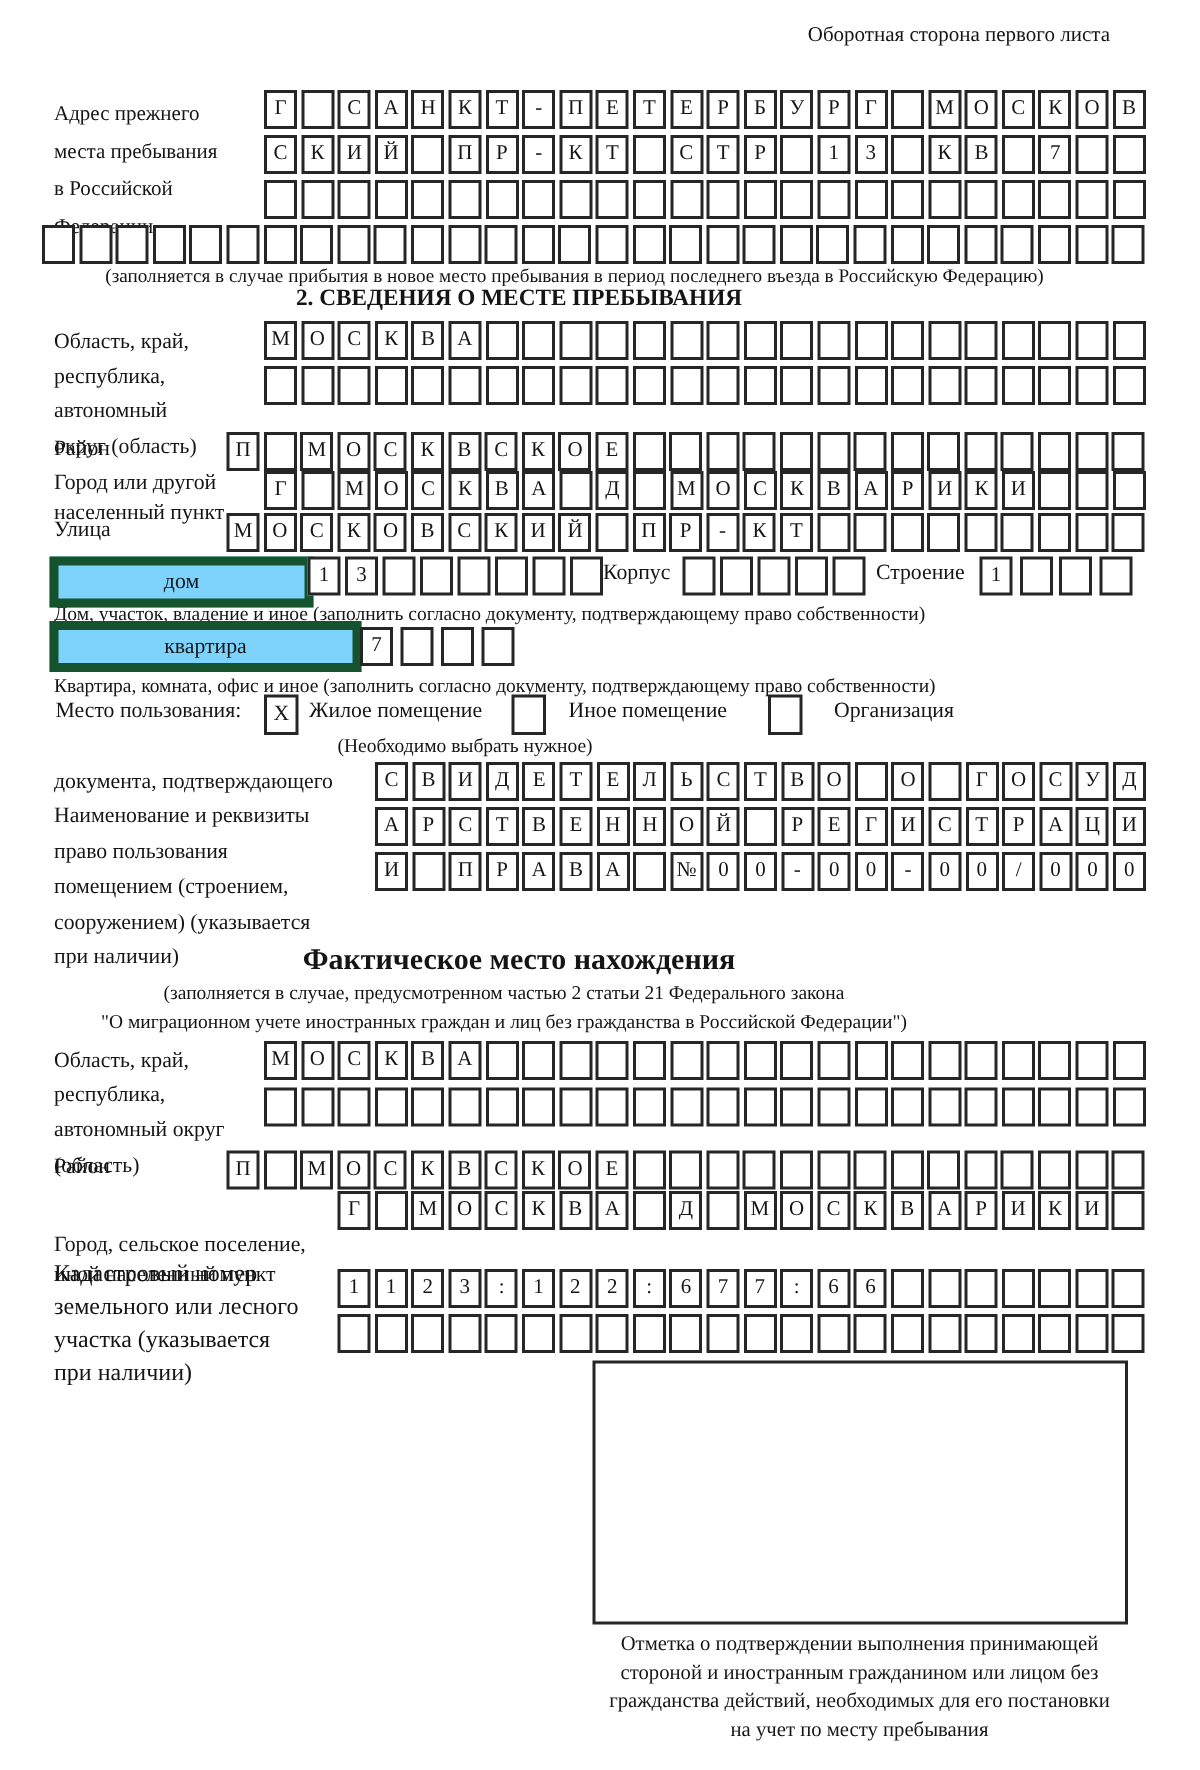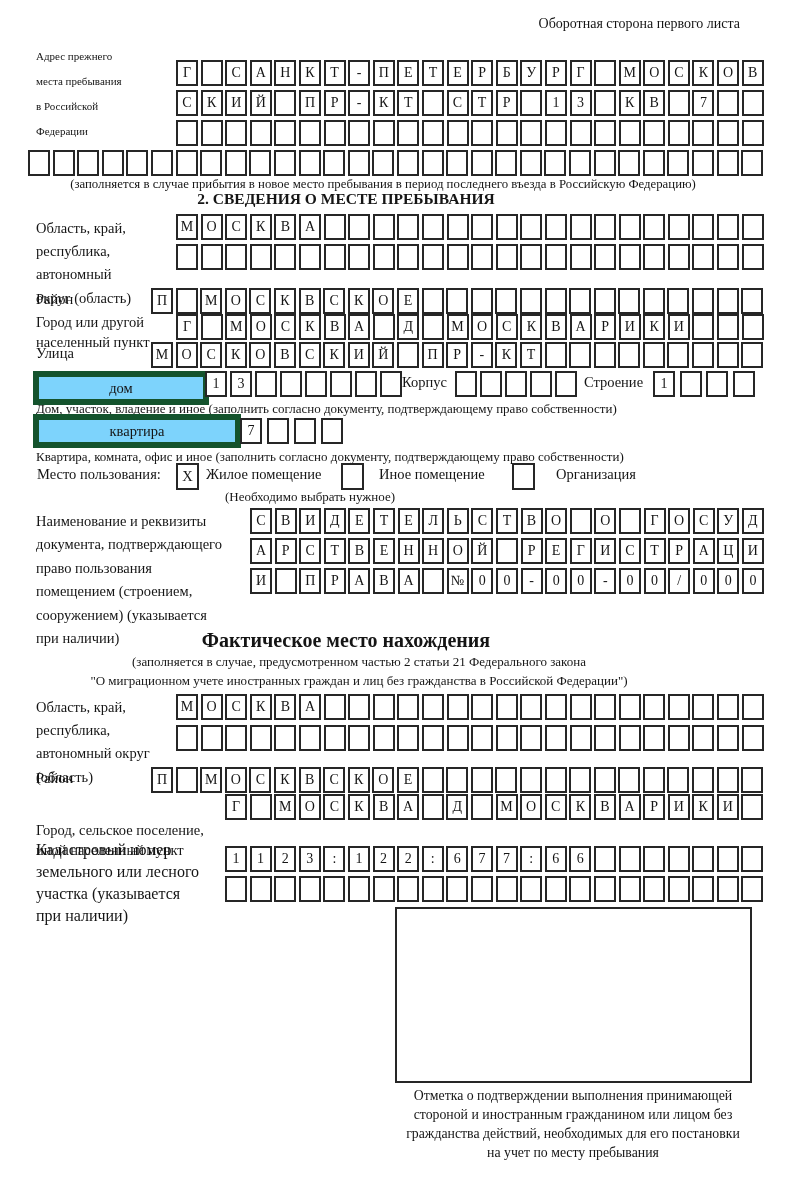--- a/index.html
+++ b/index.html
@@ -32,21 +32,21 @@
   .bigbox { position:absolute; border:2px solid #262626; background:#fff; }
   .center { text-align:center; }
 </style>
 </head>
 <body>
 
 <div class="sheet">
 
   <div class="abs lbl" style="top:16px; right:60px; font-size:14px;">Оборотная сторона первого листа</div>
 
-  <div class="abs lines" style="left:36px; top:44px; font-size:11px; line-height:25px;">
+  <div class="abs lines" style="left:36px; top:64px; font-size:14px; line-height:25px;">
       <div>Адрес прежнего</div>
       <div>места пребывания</div>
       <div>в Российской</div>
       <div>Федерации</div>
     </div>
   <div class="cellrow" style="left:176px; top:60px;">
       <span class="cell">Г</span>
       <span class="cell"></span>
       <span class="cell">С</span>
       <span class="cell">А</span>
@@ -347,22 +347,22 @@
   <div class="abs lbl" style="left:37px; top:466px;">Место пользования:</div>
   <div class="chk" style="left:176px; top:463px;">X</div>
   <div class="abs lbl" style="left:206px; top:466px;">Жилое помещение</div>
   <div class="chk" style="left:341px; top:463px;"></div>
   <div class="abs lbl" style="left:379px; top:466px;">Иное помещение</div>
   <div class="chk" style="left:512px; top:463px;"></div>
   <div class="abs lbl" style="left:556px; top:466px;">Организация</div>
   <div class="abs note center" style="left:110px; top:489px; width:400px; font-size:13px;">(Необходимо выбрать нужное)</div>
 
   <div class="abs lines" style="left:36px; top:510px; font-size:14.5px; line-height:23.4px;">
+      <div>документа, подтверждающего</div>
       <div>Наименование и реквизиты</div>
-      <div>документа, подтверждающего</div>
       <div>право пользования</div>
       <div>помещением (строением,</div>
       <div>сооружением) (указывается</div>
       <div>при наличии)</div>
     </div>
   <div class="cellrow" style="left:250px; top:508px;">
       <span class="cell">С</span>
       <span class="cell">В</span>
       <span class="cell">И</span>
       <span class="cell">Д</span>
@@ -425,21 +425,21 @@
       <span class="cell">-</span>
       <span class="cell">0</span>
       <span class="cell">0</span>
       <span class="cell">/</span>
       <span class="cell">0</span>
       <span class="cell">0</span>
       <span class="cell">0</span>
     </div>
 
   <div class="abs title" style="top:629px; font-size:20px;">Фактическое место нахождения</div>
-  <div class="abs lines center" style="left:0; top:652px; width:672px; font-size:13px; line-height:19px;margin-left:23px;">
+  <div class="abs lines center" style="left:0; top:652px; width:672px; font-size:13px; line-height:19px;">
       <div>(заполняется в случае, предусмотренном частью 2 статьи 21 Федерального закона</div>
       <div>"О миграционном учете иностранных граждан и лиц без гражданства в Российской Федерации")</div>
     </div>
 
   <div class="abs lines" style="left:36px; top:696px; font-size:14.5px; line-height:23.2px;">
       <div>Область, край,</div>
       <div>республика,</div>
       <div>автономный округ</div>
       <div>(область)</div>
     </div>

